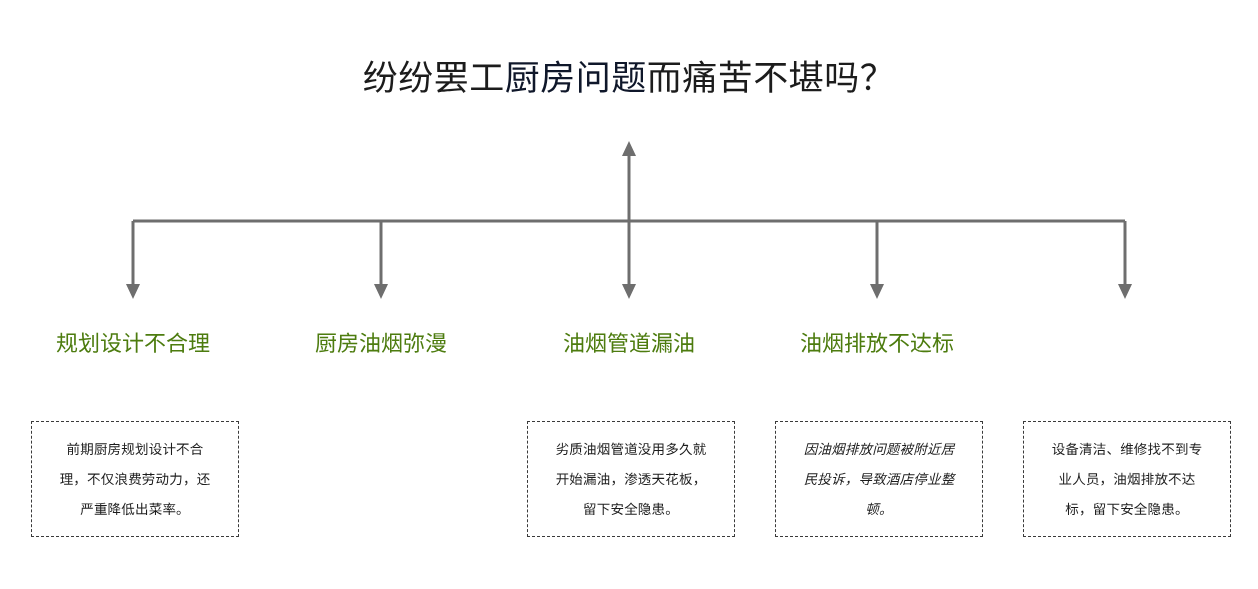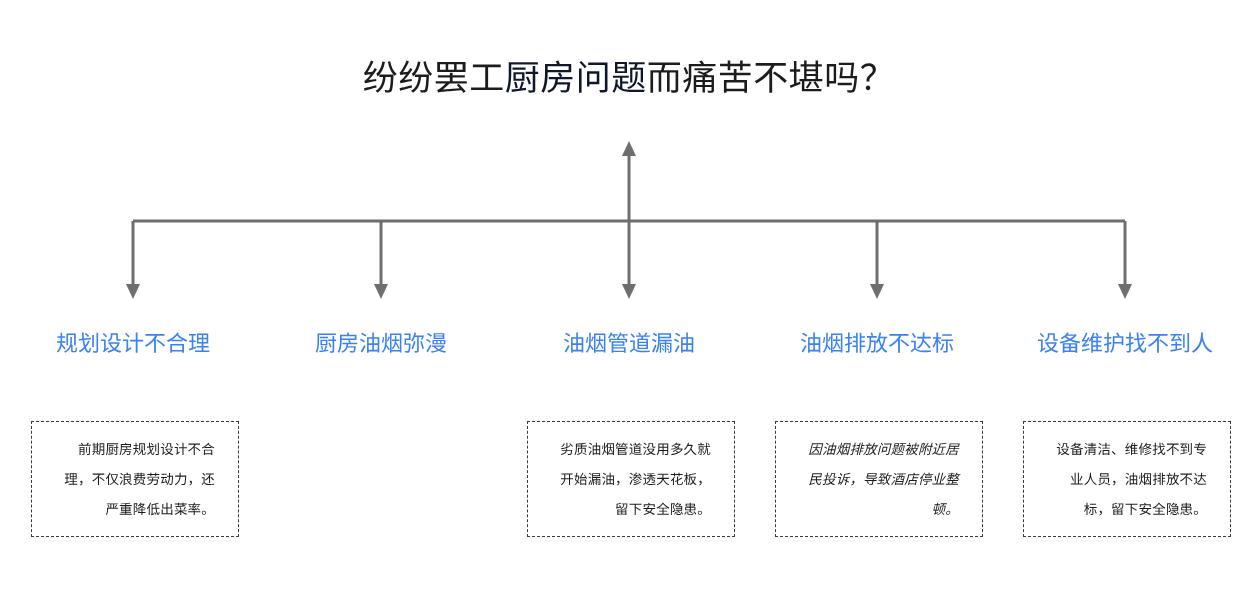--- a/index.html
+++ b/index.html
@@ -57,21 +57,21 @@
     height: 40px;
   }
   .heading {
     position: absolute;
     top: 0;
     width: 248px;
     text-align: center;
     font-size: 22px;
     line-height: 34px;
     font-weight: 400;
-    color: #3b82f6;
+    color: #4d7c0f;
     white-space: nowrap;
   }
 
   
   .cards {
     position: absolute;
     left: 0;
     top: 421px;
     width: 1258px;
     height: 120px;
@@ -86,21 +86,21 @@
     display: flex;
     align-items: center;
     justify-content: center;
   }
   .card-text {
     display: block;
     width: 160px;
     font-size: 13.5px;
     line-height: 30px;
     color: #1c1c1c;
-    text-align: right;
+    text-align: center;
     letter-spacing: 0.2px;
   }
 </style>
 </head>
 <body>
 
 <div class="canvas">
 
   <div class="title">
     <span>纷纷罢工</span><span class="hl">厨房问题</span><span>而痛苦不堪吗？</span>
@@ -129,21 +129,20 @@
       <polygon points="877,299 870,284 884,284"></polygon>
       <polygon points="1125,299 1118,284 1132,284"></polygon>
     </g>
   </svg>
 
   <div class="headings">
     <div class="heading" style="left:9px;">规划设计不合理</div>
     <div class="heading" style="left:257px;">厨房油烟弥漫</div>
     <div class="heading" style="left:753px;">油烟排放不达标</div>
     <div class="heading" style="left:505px;">油烟管道漏油</div>
-    <div class="heading" style="left:1001px;">设备维护找不到人</div>
   </div>
 
   <div class="cards">
     <div class="card" style="left:31px;">
       <span class="card-text">前期厨房规划设计不合理，不仅浪费劳动力，还严重降低出菜率。</span>
     </div>
     <div class="card" style="left:527px;">
       <span class="card-text">劣质油烟管道没用多久就开始漏油，渗透天花板，留下安全隐患。</span>
     </div>
     <div class="card" style="left:775px;font-style:italic;">

